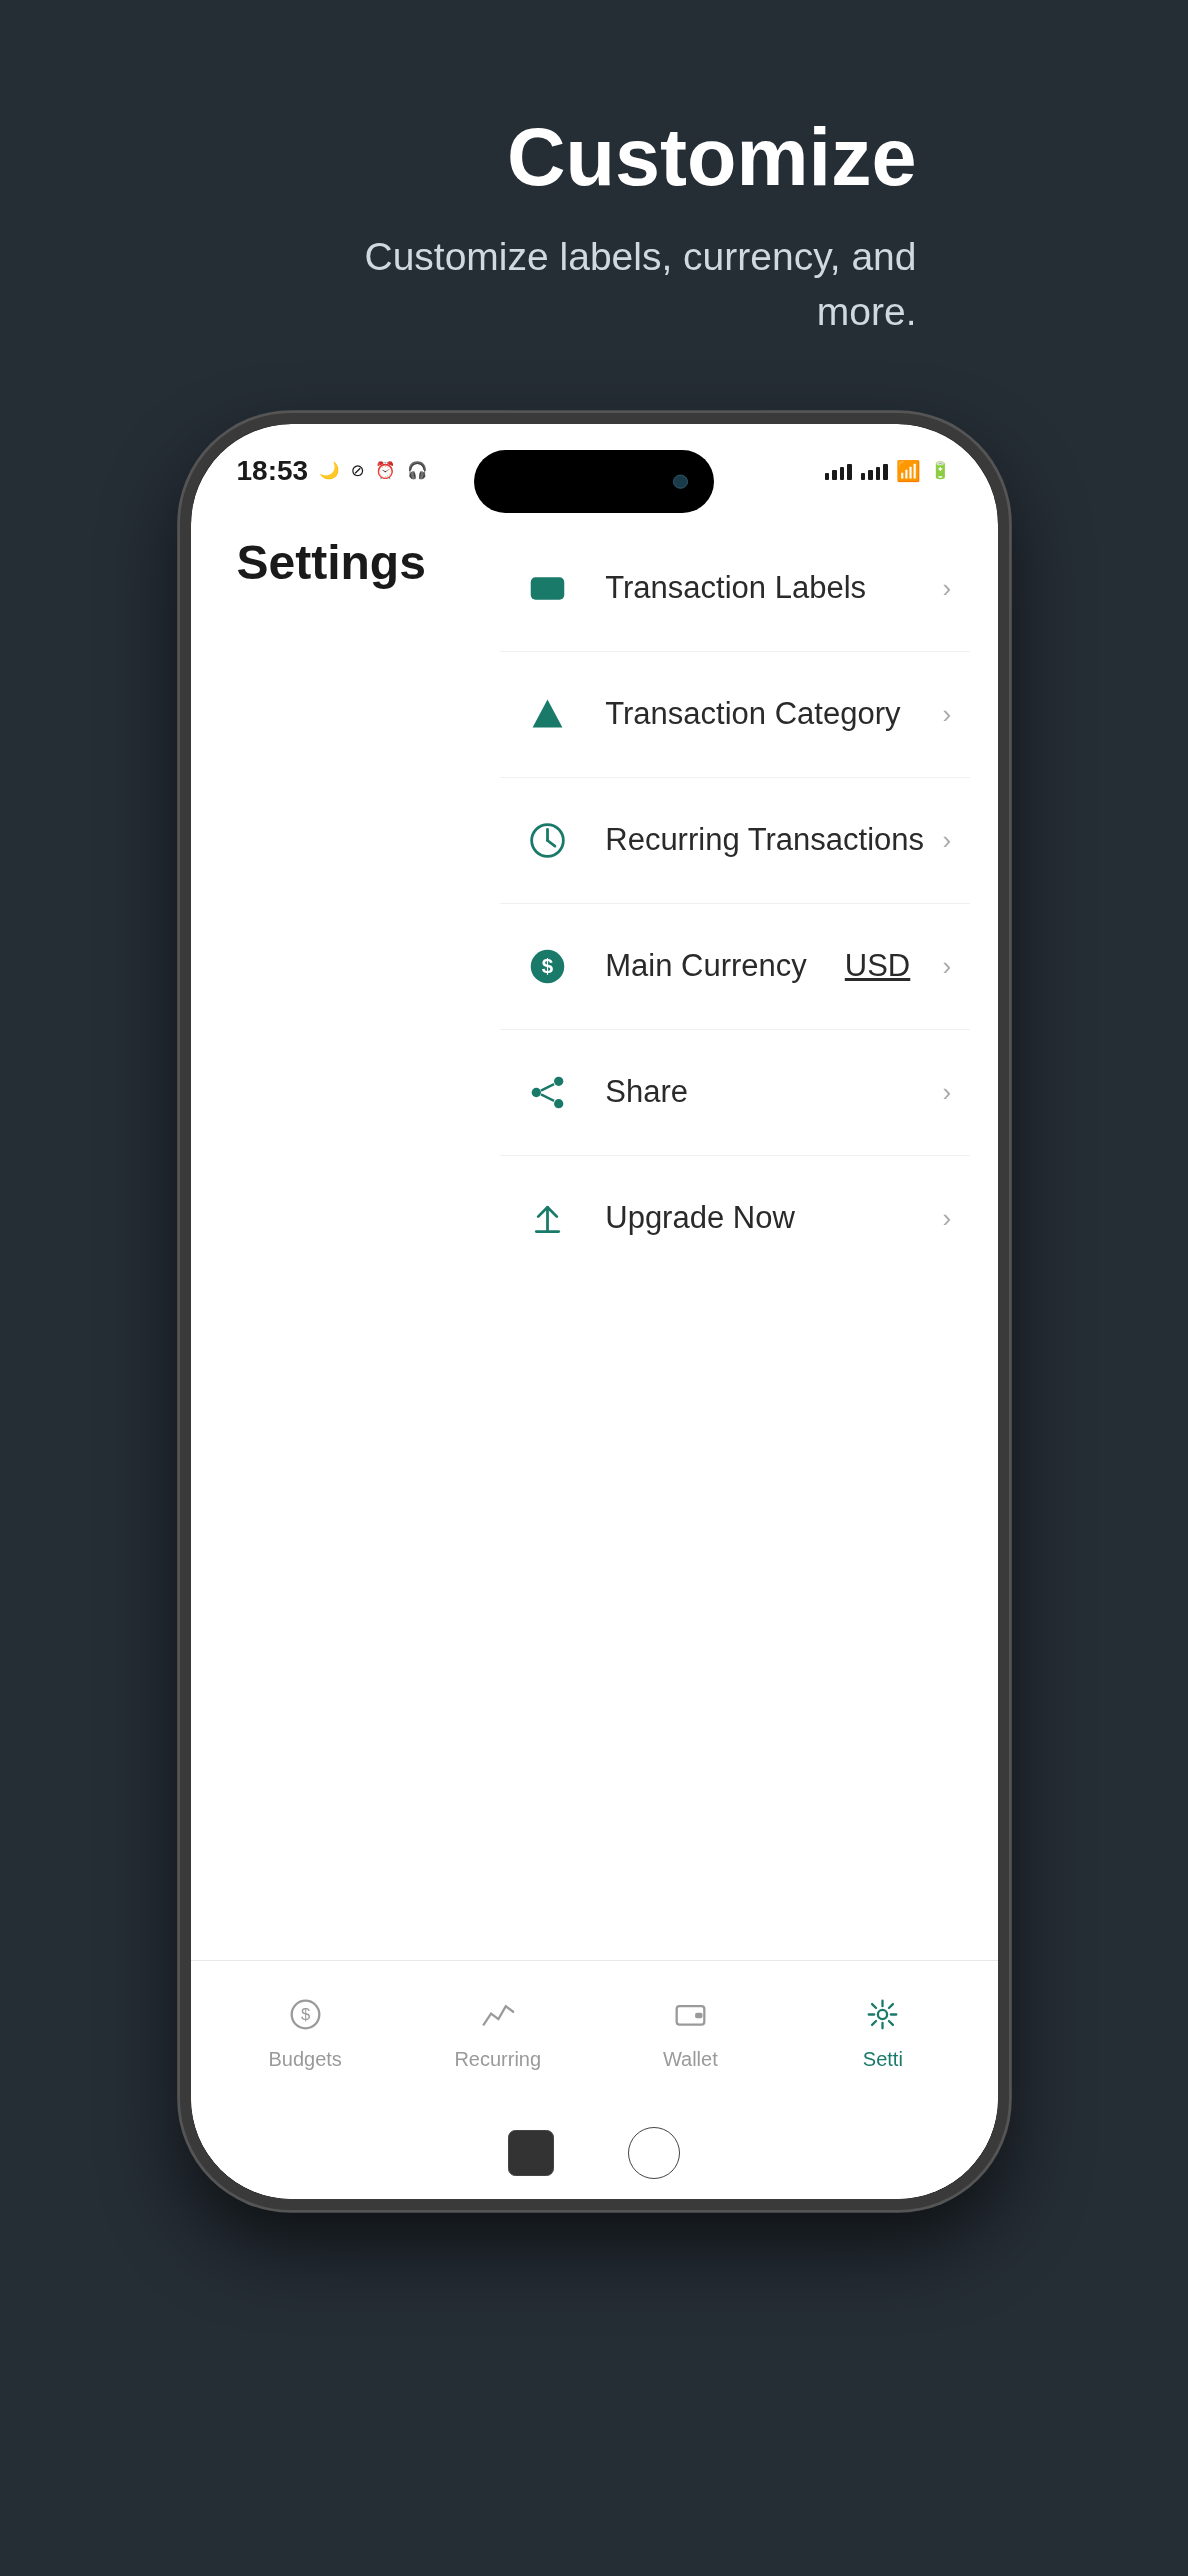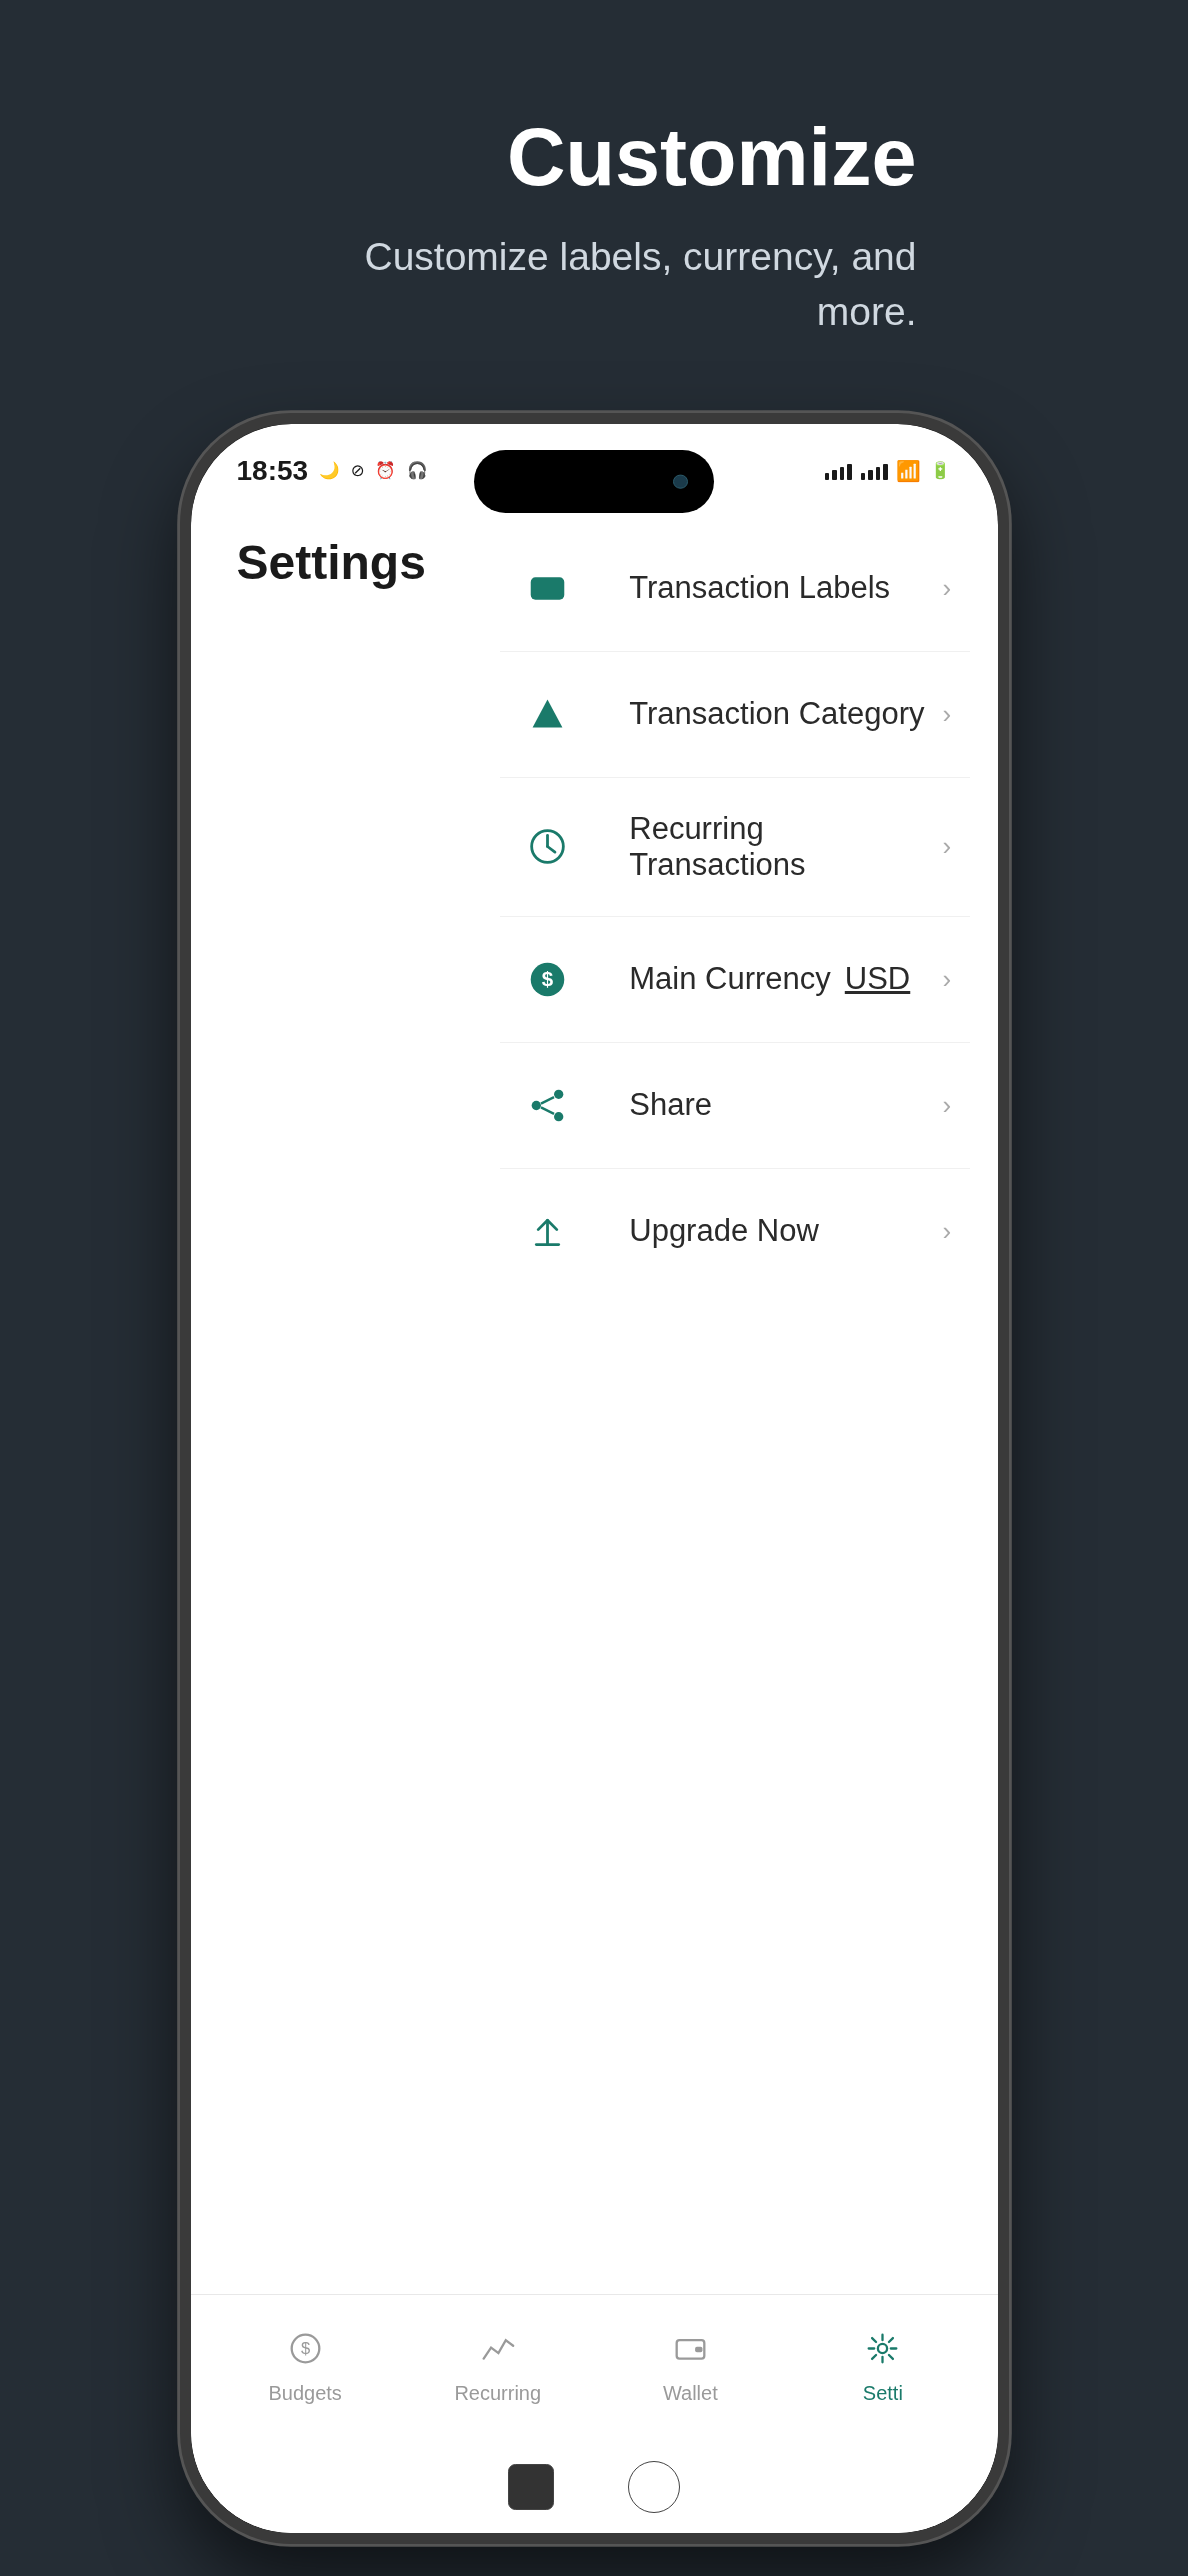--- a/index.html
+++ b/index.html
@@ -33,21 +33,21 @@
       font-size: 39px;
       font-weight: 400;
       color: #d0d8e0;
       line-height: 1.4;
       max-width: 645px;
     }
 
     
     .phone-frame {
       width: 829px;
-      height: 2131px;
+      height: 1797px;
       background: #1a1a1a;
       border-radius: 111px;
       border: 11px solid #3a3a3a;
       position: relative;
       box-shadow: 0 0 0 2.8px #555, inset 0 0 18.4px rgba(0,0,0,0.5), 0 37px 74px rgba(0,0,0,0.6);
       overflow: hidden;
     }
 
     
     .phone-frame::before {
@@ -178,21 +178,20 @@
     .item-icon svg {
       width: 41px;
       height: 41px;
     }
 
     .item-label {
       flex: 1;
       font-size: 31px;
       color: #2a2a2a;
       font-weight: 400;
-      margin-left: 24px;
     }
 
     .item-value {
       font-size: 31px;
       color: #2a2a2a;
       font-weight: 500;
       margin-right: 23px;
       text-decoration: underline;
     }
 

